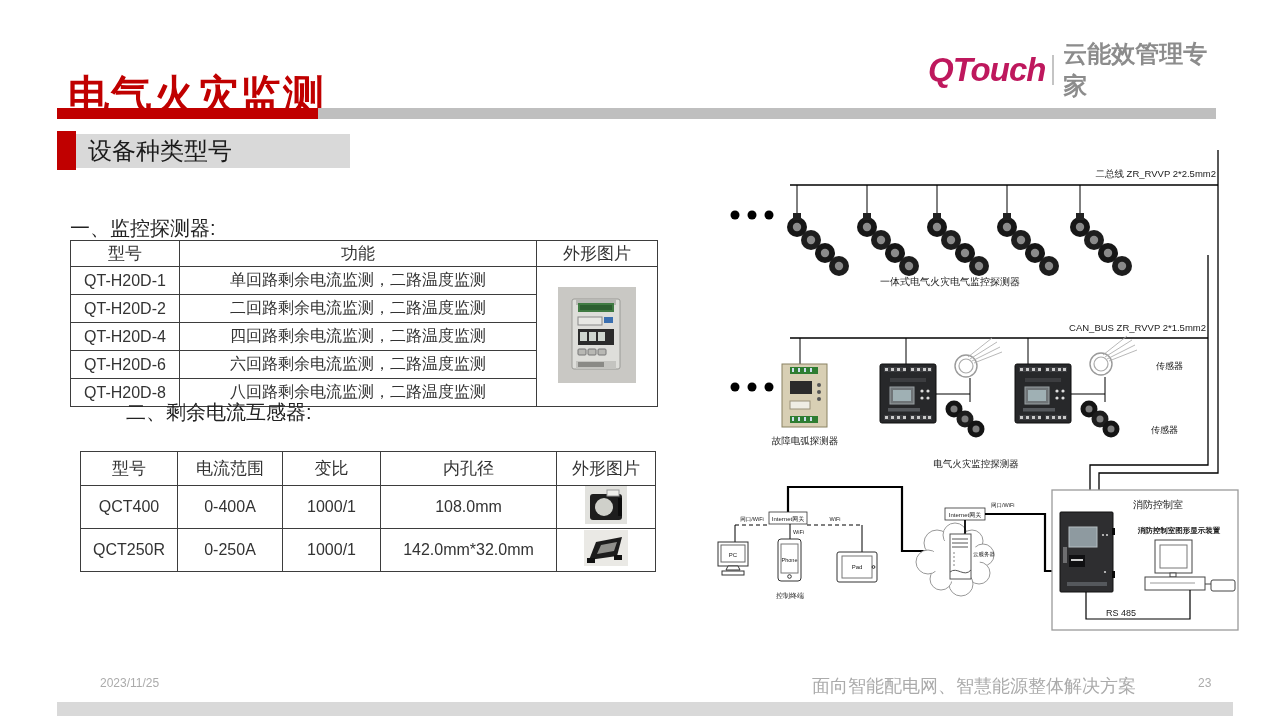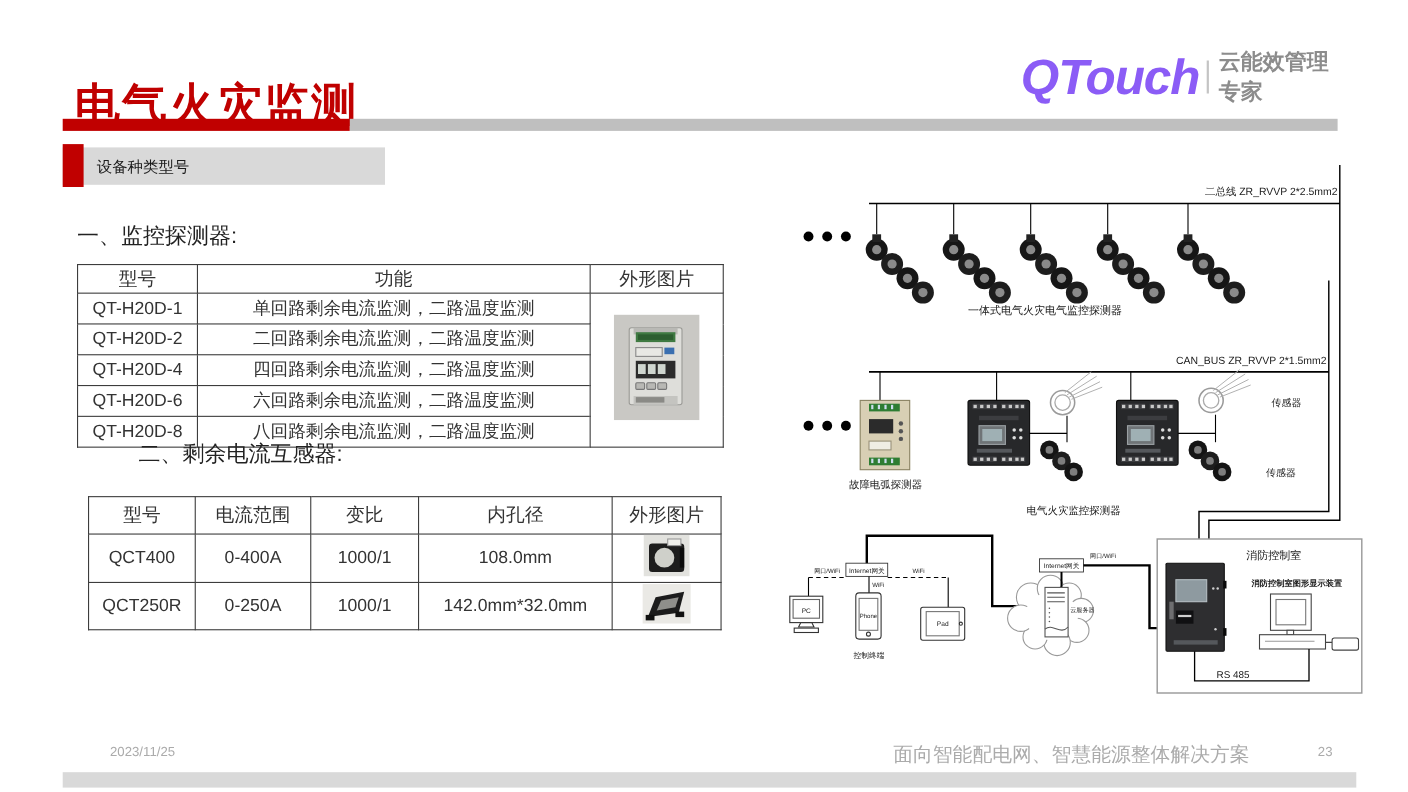--- a/index.html
+++ b/index.html
@@ -3,28 +3,28 @@
 <meta charset="utf-8">
 <style>
   * { margin:0; padding:0; box-sizing:border-box; }
   body { font-family:"Liberation Sans", sans-serif; background:#888; }
   #slide { position:relative; width:1280px; height:720px; background:#ffffff; overflow:hidden; margin:0 auto; }
   .abs { position:absolute; }
   #page-title { left:68px; top:36px; font-size:41px; font-weight:700; color:#C00000; letter-spacing:2px;margin-top:32px; }
   #underline-red { left:57px; top:108px; width:261px; height:11px; background:#C00000; }
   #underline-gray { left:318px; top:108px; width:898px; height:11px; background:#BFBFBF; }
   #logo { left:928px; top:48px; width:296px; height:44px; display:flex; align-items:center; justify-content:flex-end; }
-  #logo .brand { font-size:45px; font-style:italic; font-weight:800; color:#8b5cf6; letter-spacing:-1px; }
+  #logo .brand { font-size:33px; font-style:italic; font-weight:800; color:#be185d; letter-spacing:-1px; }
   #logo .divider { width:2px; height:30px; background:#c4c4c4; margin:0 9px 0 7px; }
-  #logo .tagline { font-size:20px; font-weight:700; color:#8c8c8c; }
+  #logo .tagline { font-size:24px; font-weight:700; color:#8c8c8c; }
   #section-bg { left:57px; top:134px; width:293px; height:34px; background:#D9D9D9; }
   #section-red { left:57px; top:131px; width:19px; height:39px; background:#C00000; }
-  #section-label { left:88px; top:134px; width:250px; height:34px; line-height:34px; font-size:14px; color:#1a1a1a; }
+  #section-label { left:88px; top:134px; width:250px; height:34px; line-height:34px; font-size:24px; color:#1a1a1a; }
   .list-heading { font-size:20px; color:#222; }
-  #detector-heading { left:70px; top:201px; }
+  #detector-heading { left:70px; top:215px; }
   #transformer-heading { left:85px; top:399px;margin-left:41px; }
   table { border-collapse:collapse; table-layout:fixed; }
   td, th { border:1px solid #3d3d3d; font-size:16px; font-weight:400; color:#333; text-align:center; vertical-align:middle; padding:0 2px; overflow:hidden; white-space:nowrap; }
   #detector-table { left:70px; top:240px; width:587px; }
   #detector-table th { height:26px; font-size:17px; }
   #detector-table td { height:28px; }
   #transformer-table { left:80px; top:451px; width:575px; }
   #transformer-table th { height:34px; font-size:17px; }
   #transformer-table td { height:43px; }
   .photo-cell { background:#fff; }

